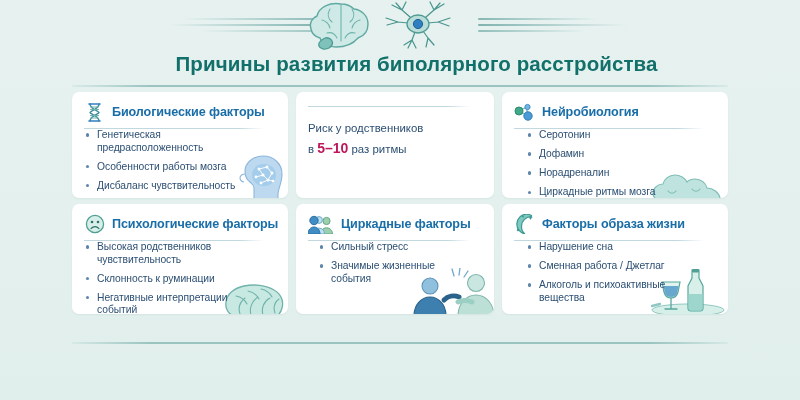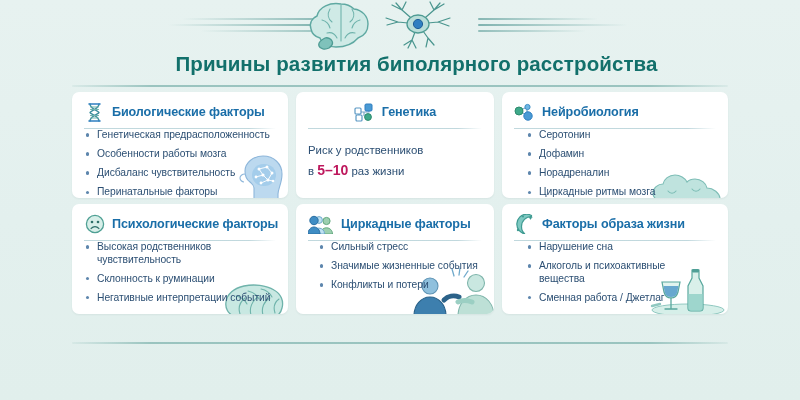--- a/index.html
+++ b/index.html
@@ -102,21 +102,21 @@
     grid-template-columns: 216px 198px 226px;
     grid-template-rows: 106px 110px;
     column-gap: 8px;
     row-gap: 6px;
   }
 
   .card {
     position: relative;
     background: #ffffff;
     border-radius: 7px;
-    padding: 9px 12px 8px 12px;
+    padding: 9px 24px 8px 12px;
     overflow: hidden;
     box-shadow: 0 1px 2px rgba(40,90,90,.07);
   }
 
   .card-head {
     display: flex;
     align-items: center;
     gap: 7px;
     height: 22px;
   }
@@ -292,38 +292,24 @@
           <circle cx="33" cy="29" r="1.4"></circle>
             <circle cx="45" cy="27" r="1.3"></circle>
         </g>
         <g stroke="#ffffff" stroke-width="1" fill="none" opacity=".9">
           <path d="M31 15L39 13M39 13L44 19M35 21L31 15M35 21L40 26M28 23L35 21M33 29L40 26M44 19L40 26M40 26L45 27"></path>
         </g>
       </svg>
     </div>
 
     <div class="card">
-      <div class="card-head" style="justify-content:center">
-        <span class="card-icon">
-          <svg width="20" height="19" viewBox="0 0 20 19">
-            <g stroke="#7aa8c8" stroke-width="1.2" fill="none">
-              <path d="M5 13V9h10V5M10 9v4"></path>
-            </g>
-            <rect x="11" y="1" width="7" height="7" rx="1.2" fill="#4a9ad4" stroke="#2f7fc1" stroke-width="1"></rect>
-            <rect x="1" y="5" width="6" height="6" rx="1" fill="#ffffff" stroke="#5a98c4" stroke-width="1.2"></rect>
-            <rect x="2" y="12" width="6" height="6" rx="1" fill="#ffffff" stroke="#5a98c4" stroke-width="1.2"></rect>
-            <circle cx="14" cy="14" r="3.4" fill="#3fa98a" stroke="#2d8a6d" stroke-width="1"></circle>
-          </svg>
-        </span>
-        <span class="card-title">Генетика</span>
-      </div>
       <div class="card-divider"></div>
       <div class="genetics-body">
         <div>Риск у родственников</div>
-        <div class="line2"><span>в </span><span class="accent">5–10</span><span> раз жизни</span></div>
+        <div class="line2"><span>в </span><span class="accent">5–10</span><span> раз ритмы</span></div>
       </div>
     </div>
 
     <div class="card">
       <div class="card-head">
         <span class="card-icon">
           <svg width="21" height="19" viewBox="0 0 21 19">
             <g stroke="#7aa8c8" stroke-width="1.3" fill="none">
               <path d="M5 8L13 4M5 8L13 12M13 4L13 12"></path>
             </g>
@@ -386,21 +372,20 @@
             <circle cx="6" cy="6.5" r="4.2" fill="#3f8dc4" stroke="#2b6fa3" stroke-width="1"></circle>
             <path d="M0 20c0-4 2.7-7 6-7s6 3 6 7z" fill="#3f8dc4" stroke="#2b6fa3" stroke-width="1"></path>
           </svg>
         </span>
         <span class="card-title">Циркадные факторы</span>
       </div>
       <div class="card-divider"></div>
       <ul class="card-list" style="margin-left:10px">
         <li>Сильный стресс</li>
         <li>Значимые жизненные события</li>
-        <li>Конфликты и потери</li>
       </ul>
       <svg class="card-art art-people" width="84" height="48" viewBox="0 0 84 48">
         <g stroke="#6fa9cb" stroke-width="1.3" stroke-linecap="round" fill="none">
           <path d="M44 8L42 1M49 7L50 0M54 9L58 3"></path>
         </g>
         <circle cx="20" cy="18" r="8" fill="#8fc0dd" stroke="#5e93b4" stroke-width="1.1"></circle>
         <path d="M4 48c0-11 7-19 16-19s16 8 16 19z" fill="#3d7fae" stroke="#2b6289" stroke-width="1.1"></path>
         <circle cx="66" cy="15" r="8.5" fill="#c9e7e0" stroke="#7fb5ab" stroke-width="1.1"></circle>
         <path d="M48 48c0-12 8-21 18-21s18 9 18 21z" fill="#bde0d6" stroke="#7fb5ab" stroke-width="1.1"></path>
         <path d="M34 32c4-4 10-5 15-3" fill="none" stroke="#2b6289" stroke-width="5" stroke-linecap="round"></path>
@@ -418,22 +403,22 @@
               <circle cx="4" cy="16" r="1.2"></circle>
               <circle cx="9" cy="2.5" r="1"></circle>
             </g>
           </svg>
         </span>
         <span class="card-title">Факторы образа жизни</span>
       </div>
       <div class="card-divider"></div>
       <ul class="card-list" style="margin-left:12px">
         <li>Нарушение сна</li>
+        <li>Сменная работа / Джетлаг</li>
         <li style="max-width:150px">Алкоголь и психоактивные вещества</li>
-        <li>Сменная работа / Джетлаг</li>
       </ul>
       <svg class="card-art art-bottle" width="78" height="48" viewBox="0 0 78 48">
         <ellipse cx="40" cy="42" rx="36" ry="6" fill="#d6efe9" stroke="#8fc8c0" stroke-width="1"></ellipse>
         <path d="M44 2h7v8l4 8v22c0 2-1 3-3 3h-9c-2 0-3-1-3-3V18l4-8z" fill="#d9f0ea" stroke="#58a79d" stroke-width="1.2"></path>
         <path d="M40 26h15v14c0 2-1 3-3 3h-9c-2 0-3-1-3-3z" fill="#8fd0c6" opacity=".8"></path>
         <rect x="44" y="1" width="7" height="3.4" rx="1" fill="#4f9f96"></rect>
         <path d="M14 14h18l-2 10c-1 4-3 6-7 6s-6-2-7-6z" fill="#e2f4ef" stroke="#58a79d" stroke-width="1.2"></path>
         <path d="M15.5 18h15l-1.2 6c-.9 3.2-2.6 5-6.3 5s-5.4-1.8-6.3-5z" fill="#3f8fc4" opacity=".75"></path>
         <path d="M23 30v10M17 41h12" fill="none" stroke="#58a79d" stroke-width="1.3" stroke-linecap="round"></path>
         <path d="M4 38l8-2" fill="none" stroke="#8fc8c0" stroke-width="2.4" stroke-linecap="round"></path>

